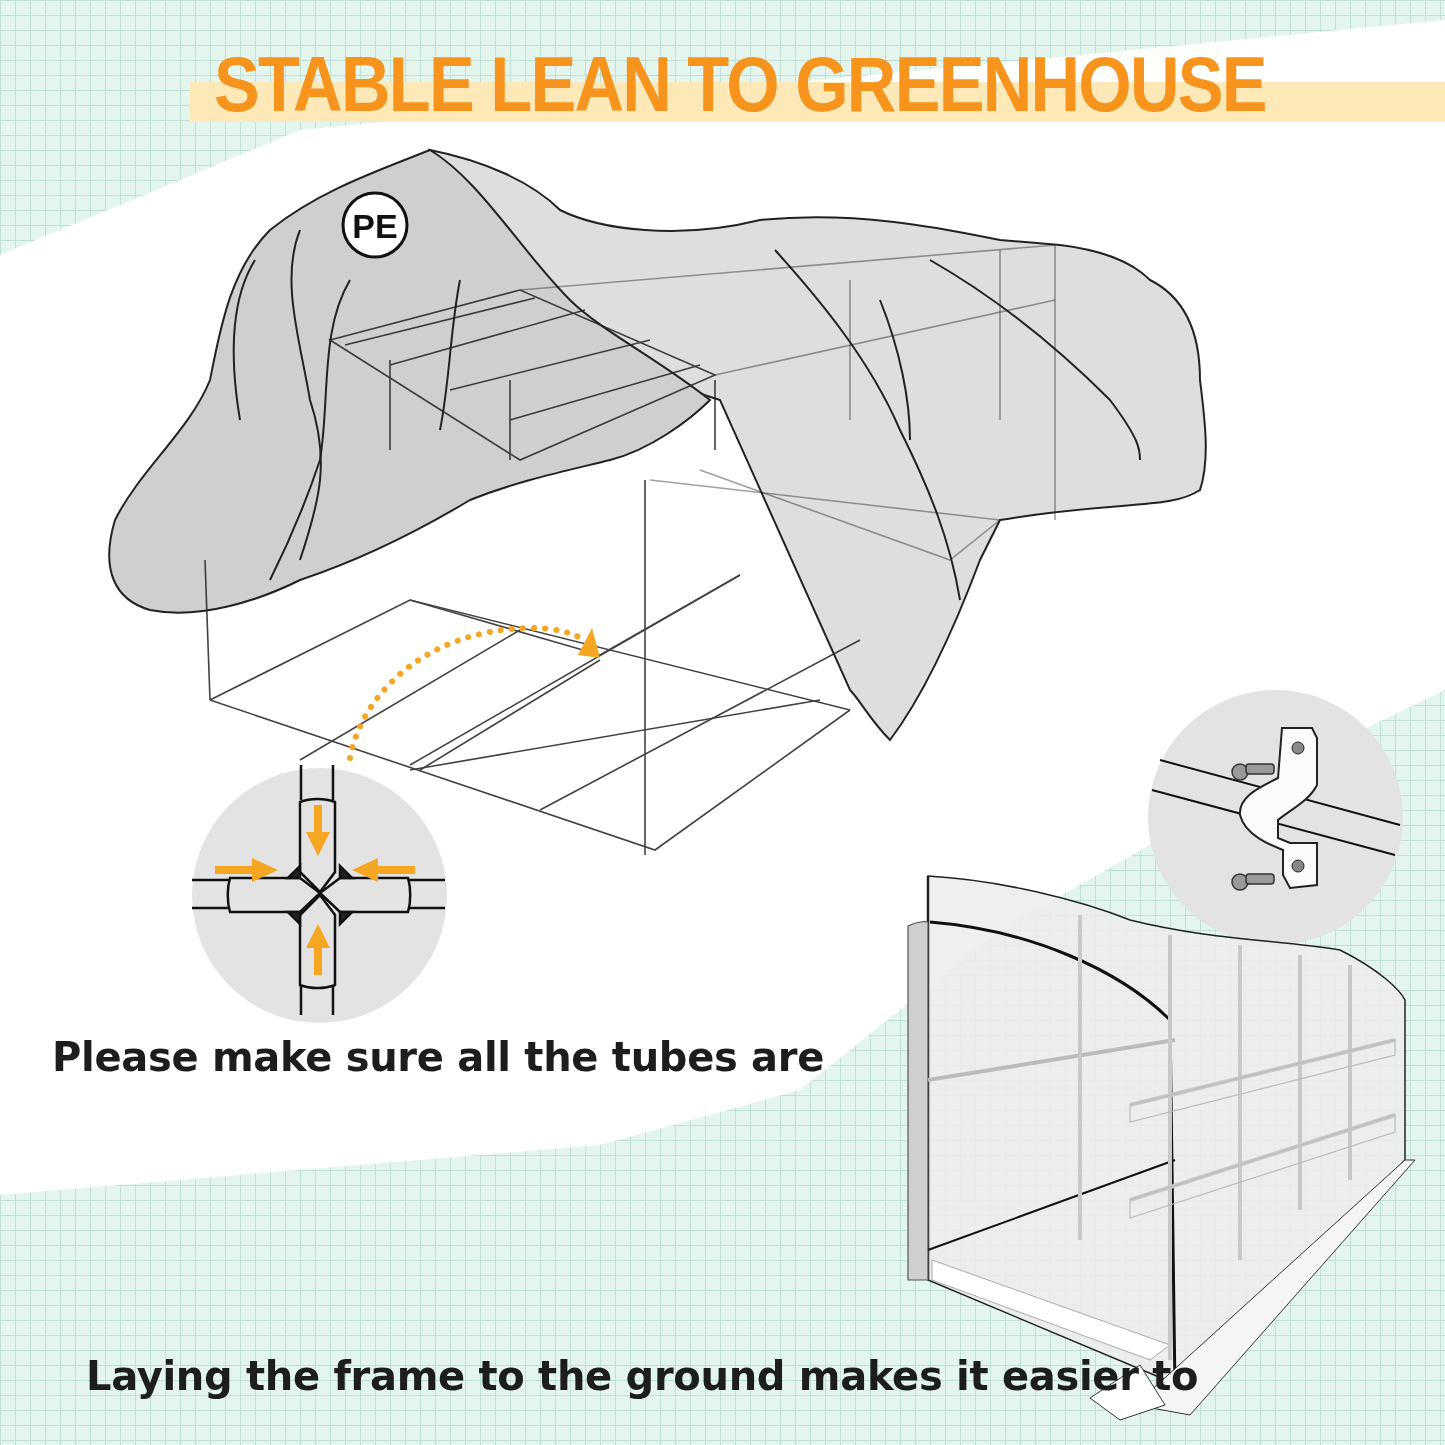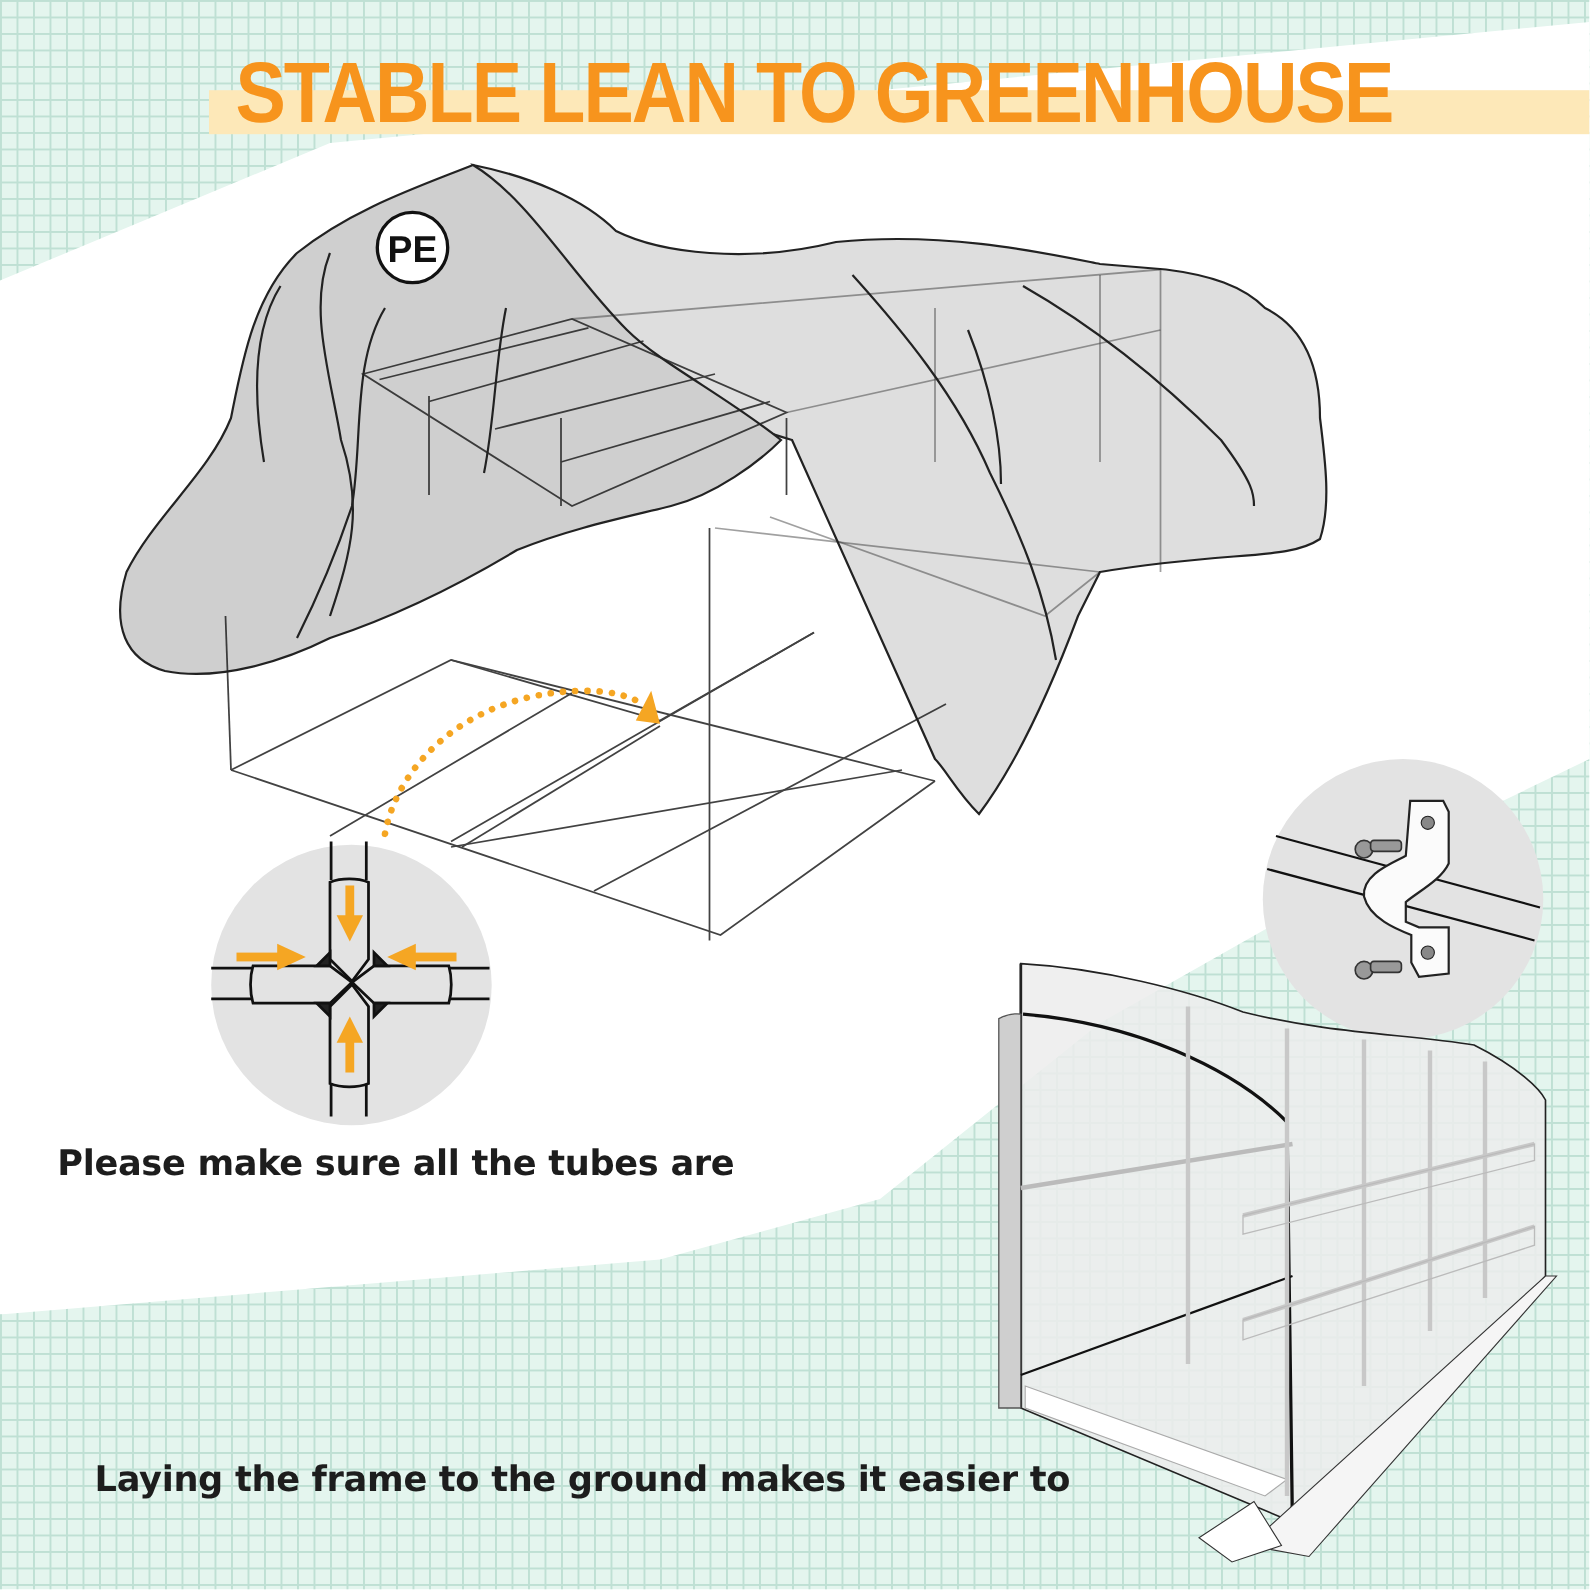--- a/index.html
+++ b/index.html
@@ -19,24 +19,24 @@
   .title-bar {
     position:absolute; left:190px; top:82px; width:1255px; height:40px; background:#fde8b8;
   }
   .title {
     position:absolute; left:214px; top:38px; margin:0;
     font-family:"Liberation Sans", sans-serif; font-weight:700; font-size:78px; line-height:92px;
     color:#f7941d; letter-spacing:-2px; transform:scaleX(0.88); transform-origin:left center; white-space:nowrap;
   }
   .caption {
     position:absolute; margin:0; color:#1d1d1d; font-family:"DejaVu Sans", sans-serif; font-weight:600;
-    font-size:32px; line-height:48px; letter-spacing:-0.3px;
+    font-size:40px; line-height:48px; letter-spacing:-0.3px;
   }
   .cap1 { left:52px; top:1033px; }
-  .cap2 { left:86px; top:1320px; }
+  .cap2 { left:86px; top:1352px; }
   .illus { position:absolute; }
   .circle {
     position:absolute; border-radius:50%; background:#e3e3e3;
   }
 </style>
 </head>
 <body>
 
 <div class="grid-bg"></div>
 <div class="white-band"></div>

